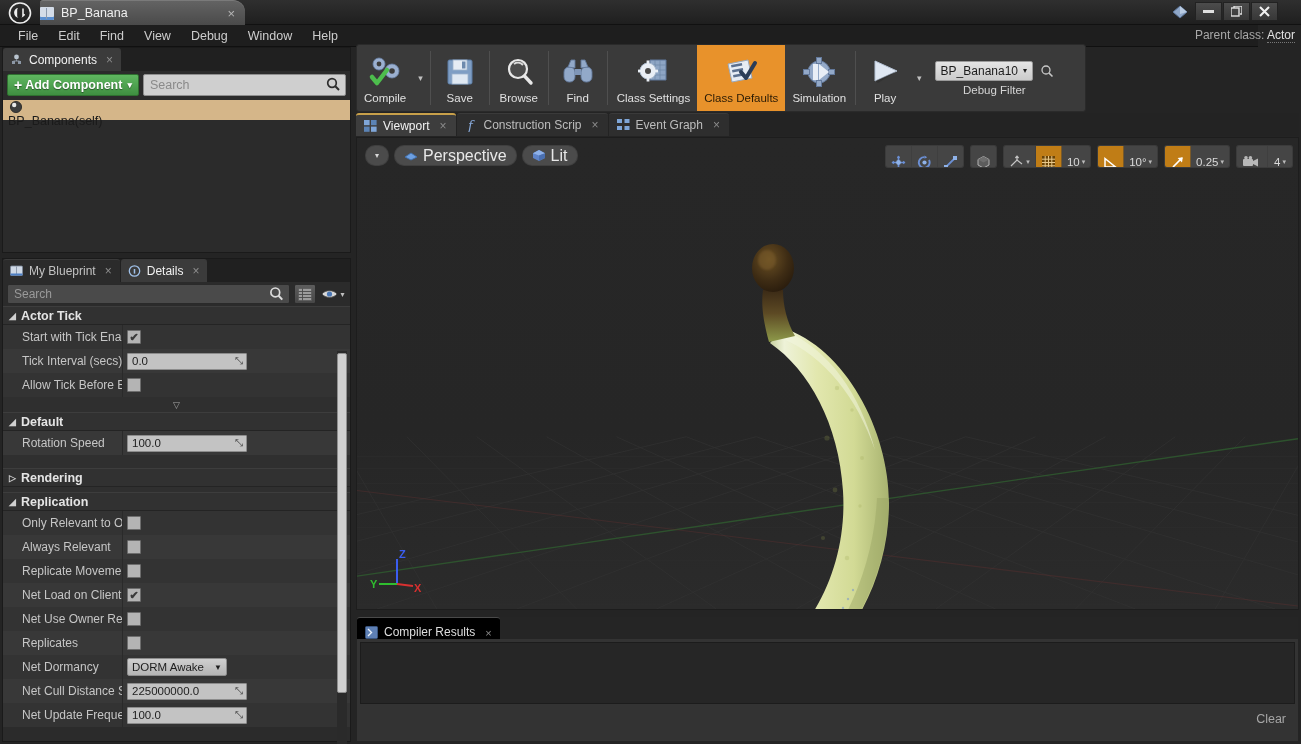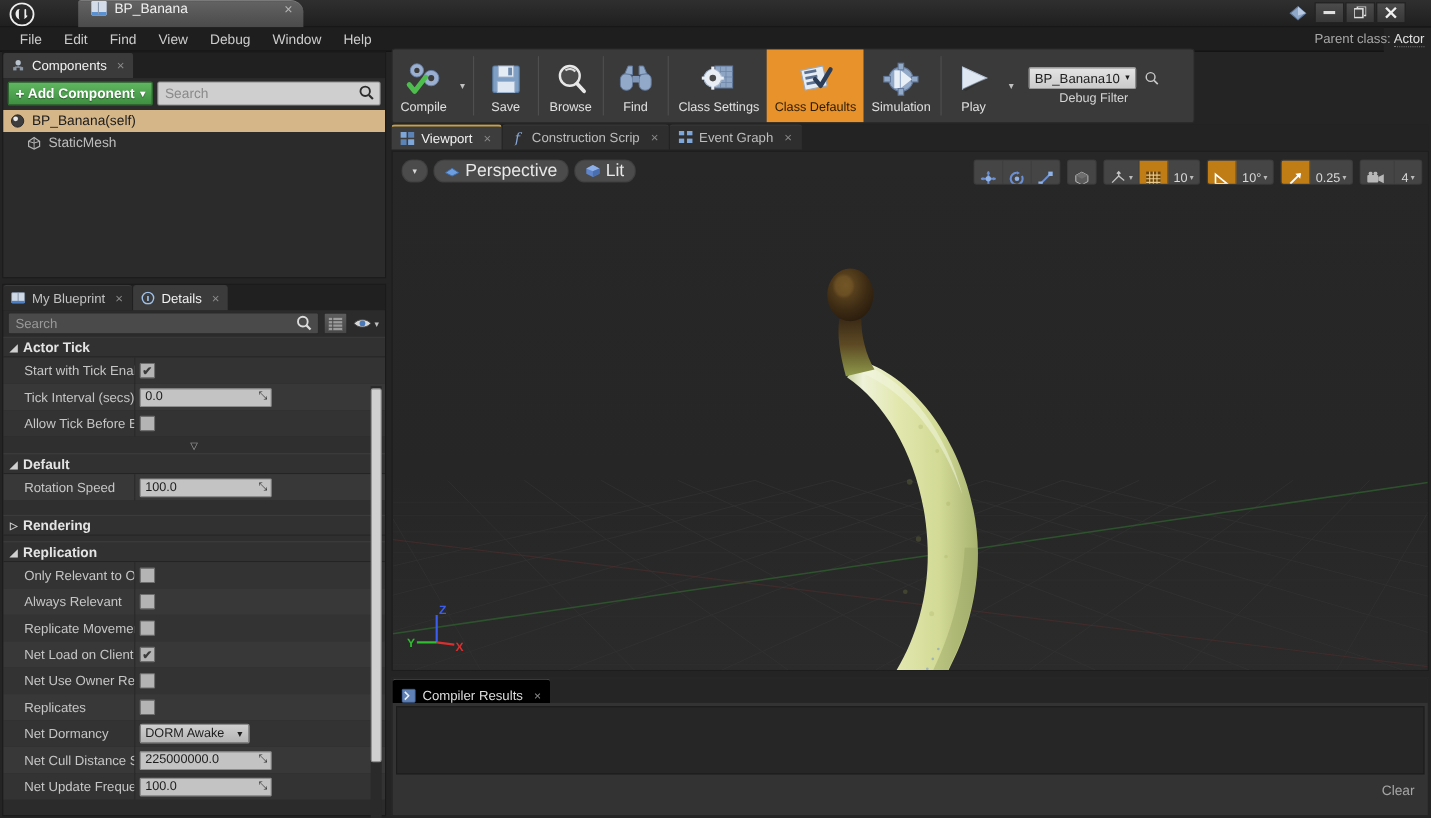--- a/index.html
+++ b/index.html
@@ -21,23 +21,22 @@
   .ue-logo {
     position:absolute; left:4px; top:1px; width:32px; height:23px;
     display:flex; align-items:center; justify-content:center;
     font-size:19px; color:#e8e8e8; font-family:"DejaVu Serif", serif;
     font-weight:bold;
   }
   .doc-tab {
     position:absolute; left:40px; top:0px; height:25px; width:205px;
     background: linear-gradient(#636363,#4a4a4a);
     border-top-left-radius:3px; border-top-right-radius:12px;
-    display:flex; align-items:flex-start; padding-left:12px;
+    display:flex; align-items:center; 
     border-top:1px solid #7a7a7a;
-    margin-left:31px;
   }
   .doc-tab .tab-icon {
     width:14px; height:13px; margin-right:7px; position:relative;
     background:#d3dce8; border-radius:1px;
     box-shadow: inset 0 -3px 0 #5a8fd0;
   }
   .doc-tab .tab-icon:after{
     content:""; position:absolute; left:6px; top:1px; width:1px; height:11px; background:#8a99ad;
   }
   .doc-tab .tab-label { color:#f0f0f0; font-size:12.5px; flex:1; }
@@ -90,21 +89,21 @@
   }
   .add-comp-btn .plus { margin-right:3px; font-size:14px; }
   .add-comp-btn .caret { margin-left:5px; font-size:9px; }
   .comp-search {
     flex:1; height:22px; background:#cfcfcf; border:1px solid #8e8e8e; border-radius:2px;
     display:flex; align-items:center; padding:0 6px; color:#8a8a8a; font-size:12.5px;
     position:relative;
   }
   .comp-search .mag { position:absolute; right:5px; top:2px; color:#3a3a3a; font-size:14px; }
   .comp-tree { margin-top:3px; }
-  .comp-row { height:20px; display:flex; align-items:center; padding-left:5px; font-size:12.5px; }
+  .comp-row { height:20px; display:flex; align-items:flex-start; padding-left:5px; font-size:12.5px;flex-direction:column; }
   .comp-row.selected { background:#d5b689; color:#1b1b1b; }
   .comp-row .cicon { width:15px; height:15px; margin-right:6px; display:flex; align-items:center; justify-content:center; }
   .comp-row.child { padding-left:20px; color:#bdbdbd; }
 
   
   .details-panel {
     position:absolute; left:2px; top:258px; width:349px; height:484px;
     background:#2b2b2b; border:1px solid #1a1a1a;
   }
   .det-search-row { display:flex; align-items:center; height:24px; padding:2px 4px; gap:4px; }
@@ -331,29 +330,20 @@
 
     <div class="comp-tree">
       <div class="comp-row selected">
         <span class="cicon">
           <svg width="14" height="14" viewBox="0 0 14 14">
             <circle cx="7" cy="7" r="5.6" fill="#3d3d3d" stroke="#222" stroke-width="0.8"></circle>
             <circle cx="5.2" cy="5" r="2.2" fill="#e8e8e8"></circle>
           </svg>
         </span>
         <span>BP_Banana(self)</span>
-      </div>
-      <div class="comp-row child">
-        <span class="cicon">
-          <svg width="14" height="14" viewBox="0 0 14 14">
-            <path d="M7 2 L12 5.5 L12 10 L7 12.5 L2 10 L2 5.5 Z" fill="none" stroke="#b3b3b3" stroke-width="1.1"></path>
-            <path d="M7 2 L7 7 L2 5.5 M7 7 L12 5.5 M7 7 L7 12.5" stroke="#b3b3b3" stroke-width="0.9" fill="none"></path>
-          </svg>
-        </span>
-        <span>StaticMesh</span>
       </div>
     </div>
   </div>
 
   <div class="details-panel">
     <div class="panel-tabstrip">
       <div class="ptab">
         <span class="ticon">
           <svg width="13" height="12" viewBox="0 0 13 12">
             <rect x="0.5" y="1" width="12" height="9.5" rx="1" fill="#cfd9e6" stroke="#7b8899" stroke-width="0.8"></rect>

